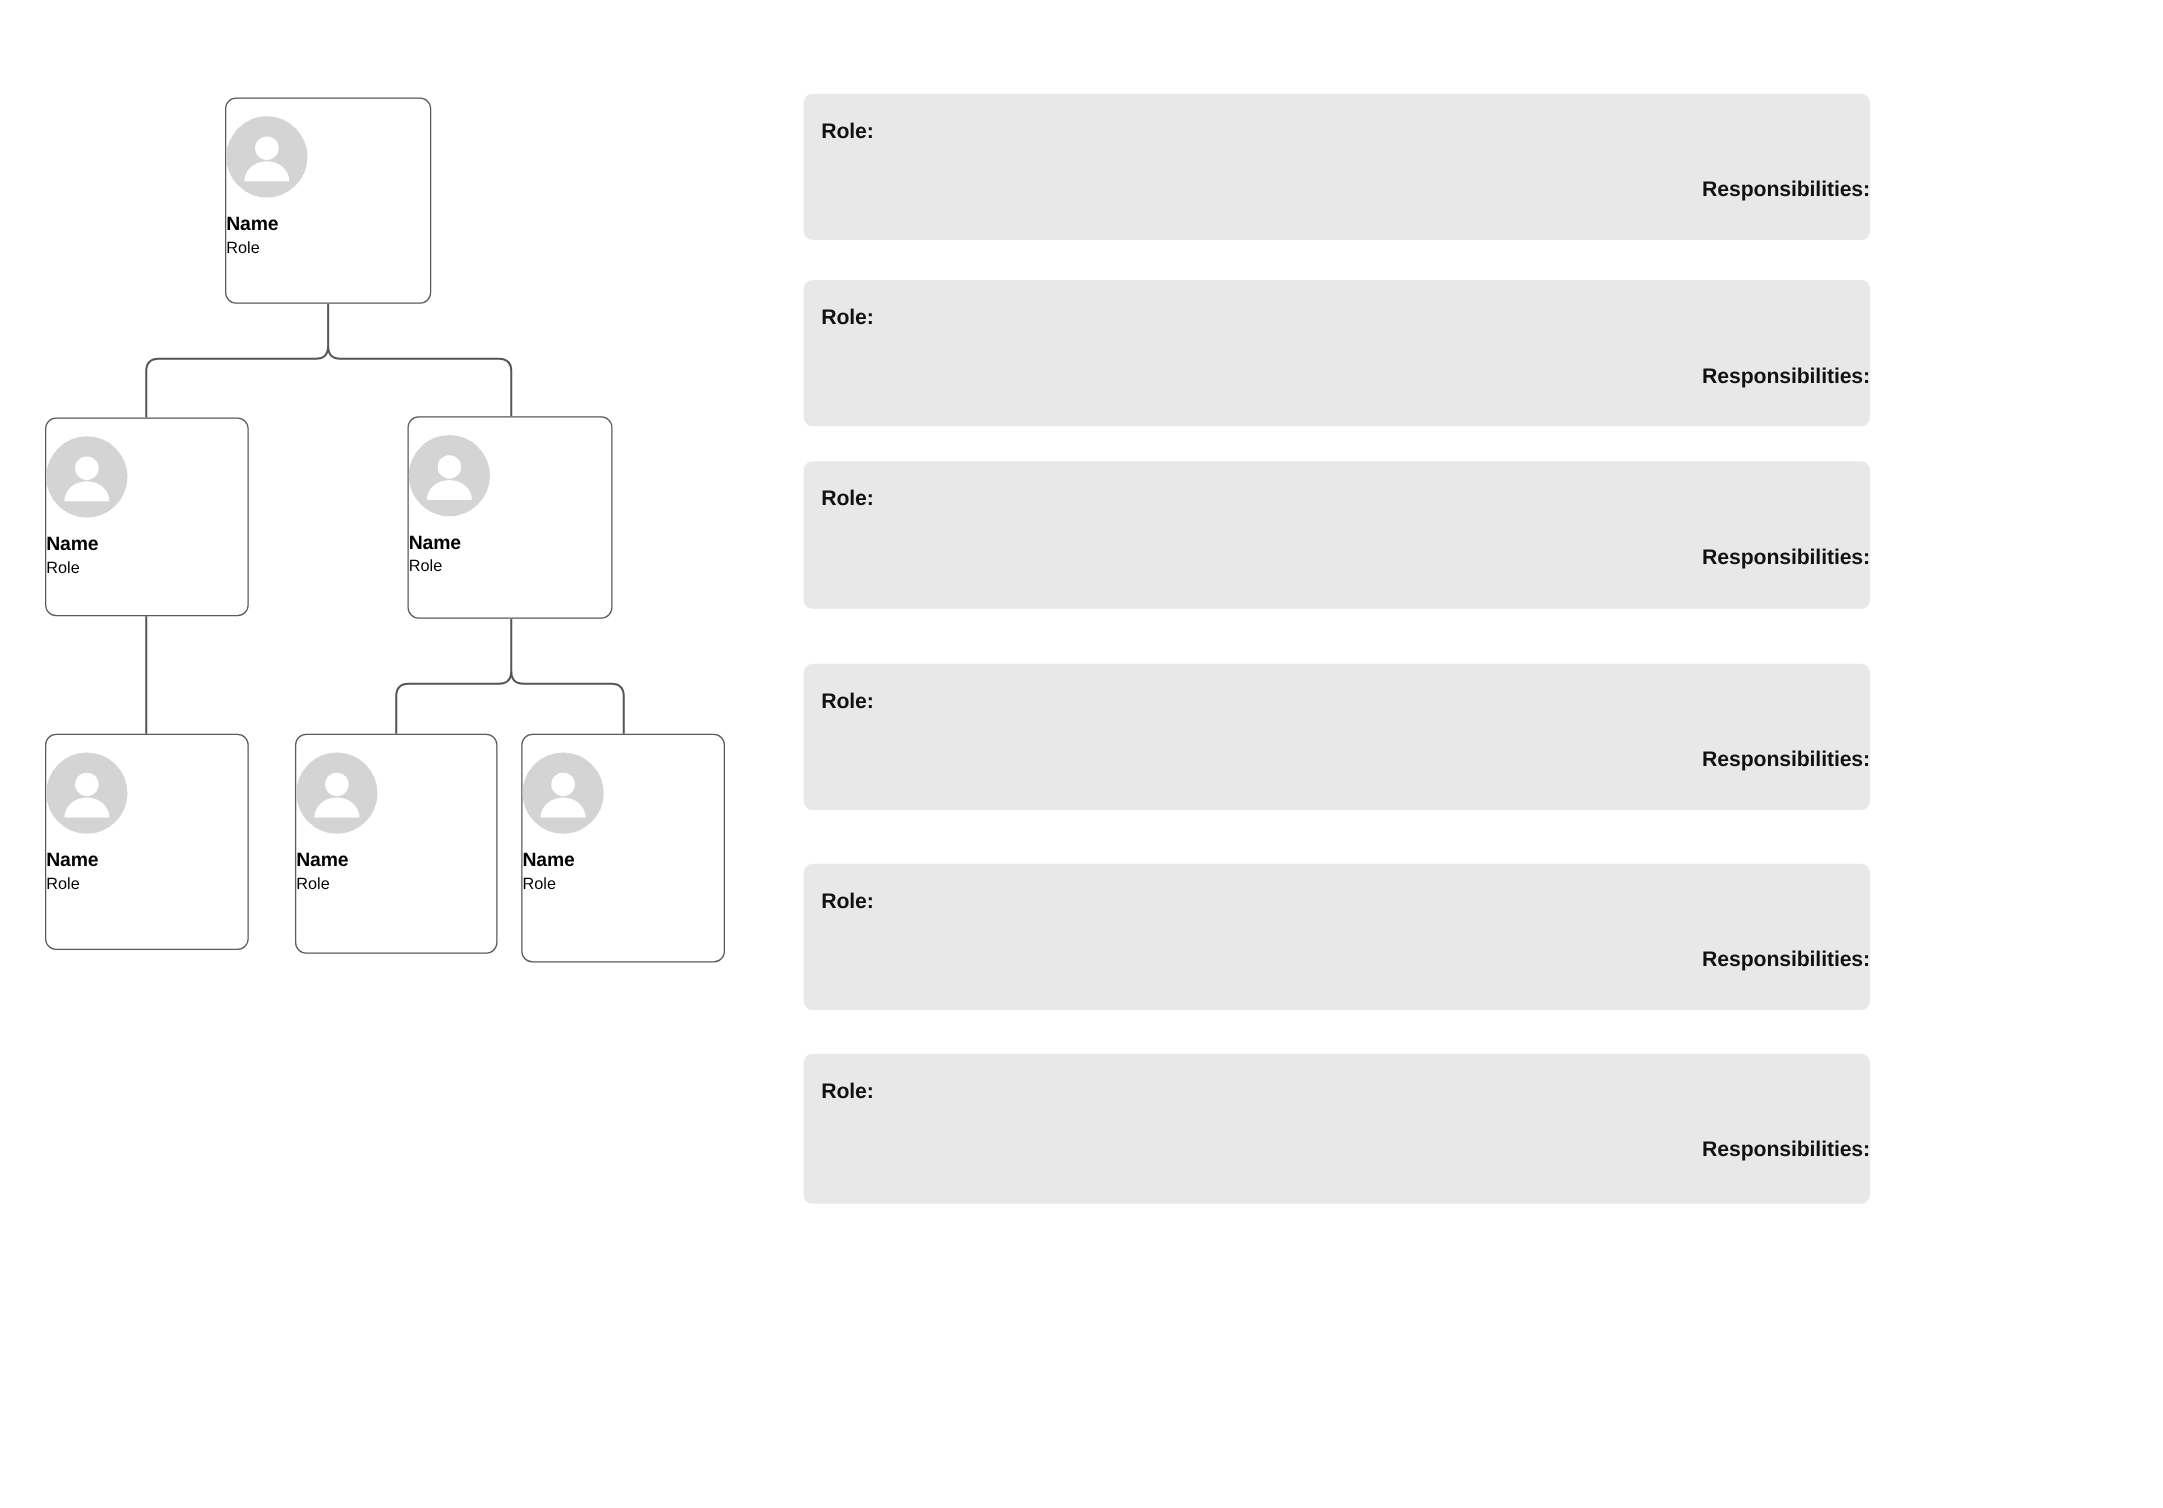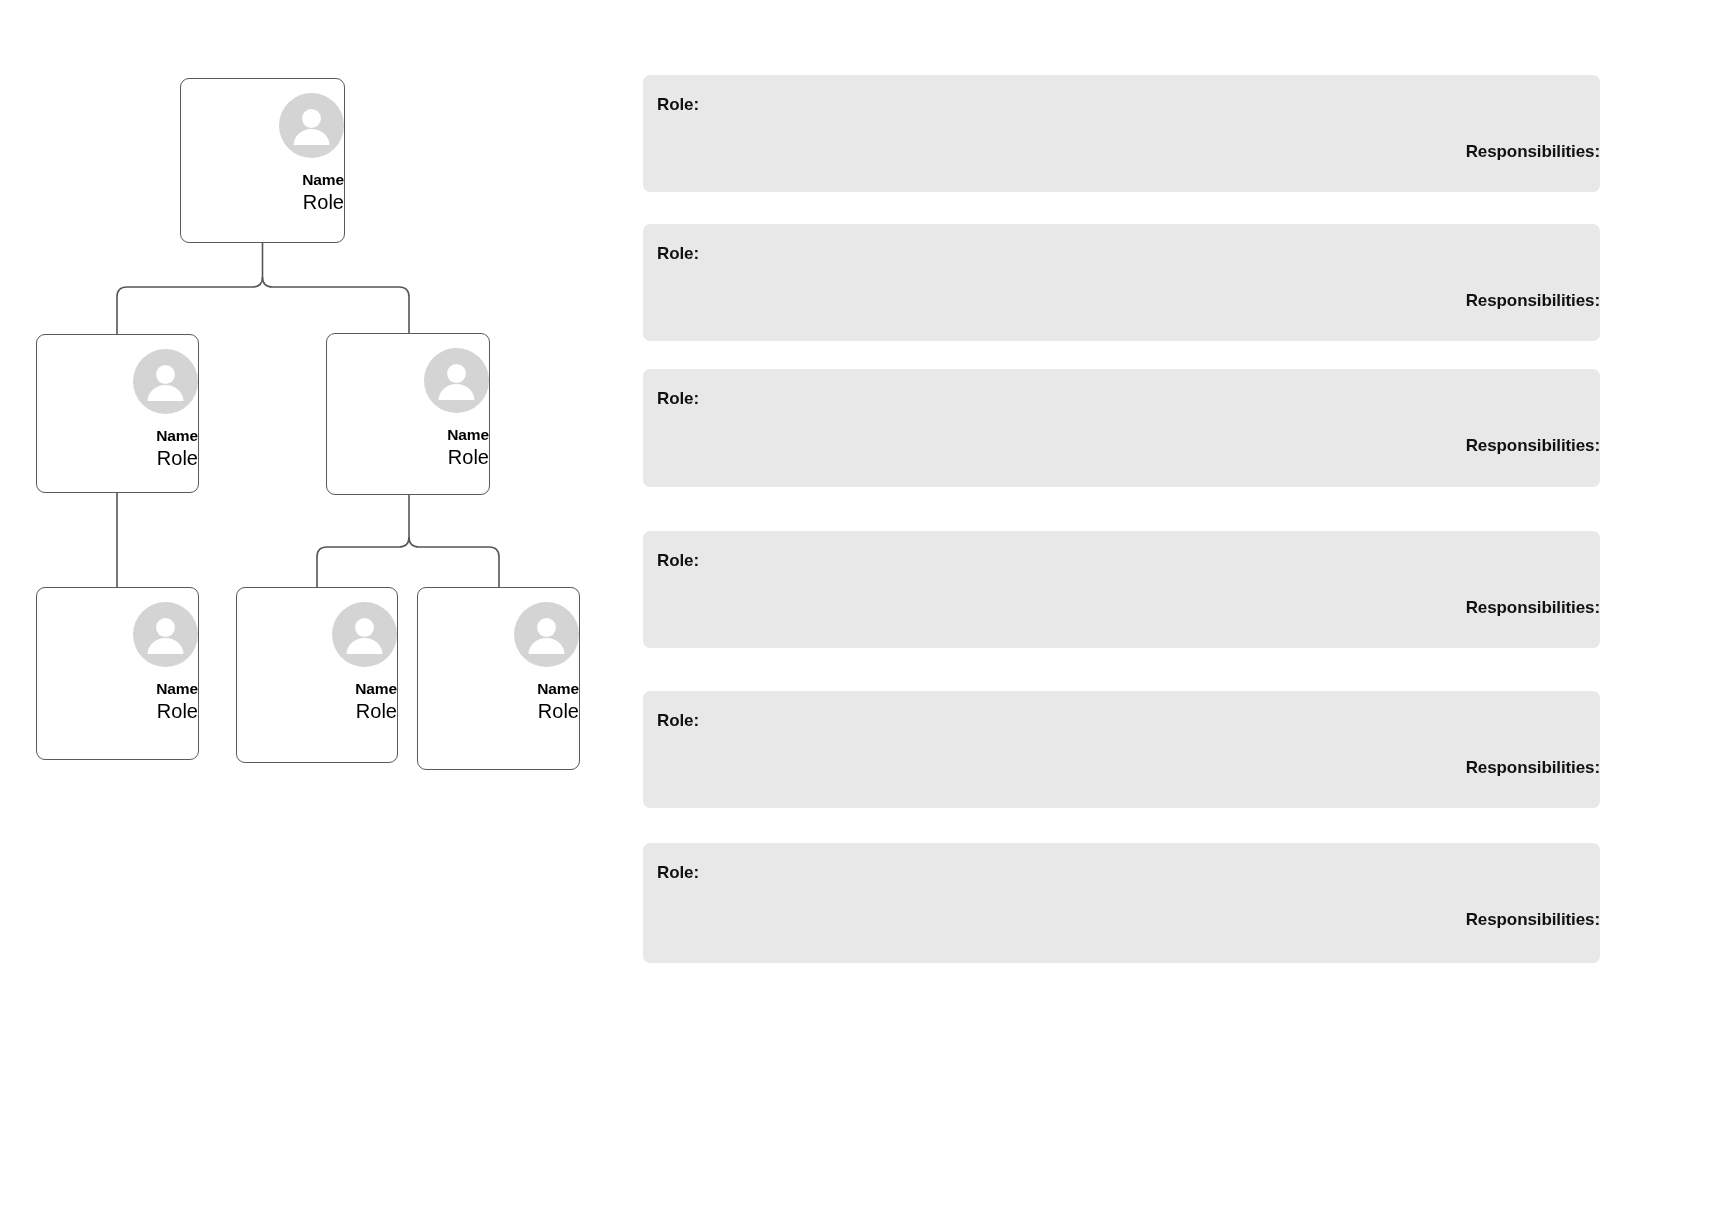--- a/index.html
+++ b/index.html
@@ -44,21 +44,21 @@
     border-radius: 9px;
     display: block;
   }
   .card-inner {
     position: absolute;
     left: 0;
     right: 0;
     top: 14px;
     display: flex;
     flex-direction: column;
-    align-items: flex-end;
+    align-items: flex-start;
   }
   .avatar {
     width: 65px;
     height: 65px;
     border-radius: 50%;
     background: #d4d4d4;
     display: flex;
     align-items: center;
     justify-content: center;
     overflow: hidden;
@@ -68,37 +68,37 @@
   .card-name {
     margin-top: 13px;
     font-size: 15.5px;
     font-weight: bold;
     color: #000000;
     line-height: 1.15;
     letter-spacing: -0.1px;
   }
   .card-role {
     margin-top: 2px;
-    font-size: 20px;
+    font-size: 13px;
     font-weight: normal;
     color: #000000;
     line-height: 1.15;
   }
 
   
   #panels {
     position: absolute;
     left: 643px;
     top: 0;
     width: 853px;
   }
   .role-panel {
     position: absolute;
     left: 0;
-    width: 957px;
+    width: 853px;
     box-sizing: border-box;
     background: #e8e8e8;
     border-radius: 7px;
     padding: 20px 0 0 14px;
   }
   .panel-label {
     font-size: 17px;
     font-weight: bold;
     color: #111111;
     line-height: 1.2;

